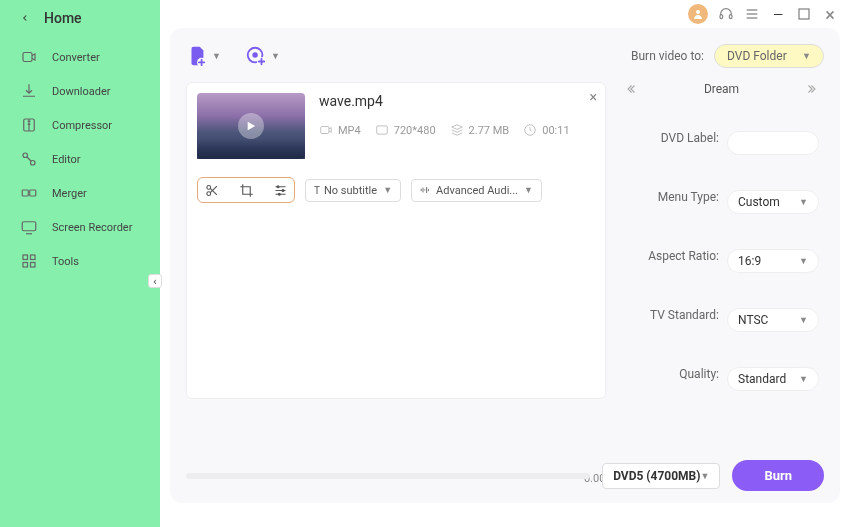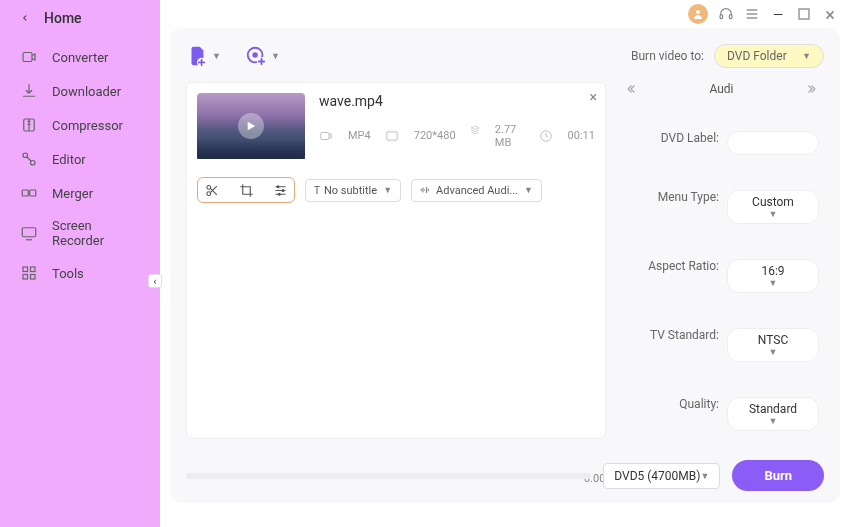--- a/index.html
+++ b/index.html
@@ -1,45 +1,45 @@
 <!DOCTYPE html>
 <html><head>
 <meta charset="utf-8">
 <style>
 *{box-sizing:border-box;margin:0;padding:0;font-family:-apple-system,BlinkMacSystemFont,"Segoe UI",Roboto,sans-serif;}
 body{width:850px;height:527px;background:#fff;overflow:hidden;position:relative;font-size:13px;color:#333;}
 .titlebar{height:28px;display:flex;justify-content:flex-end;align-items:center;padding-right:12px;gap:10px;}
 .titlebar .icon{width:16px;height:16px;display:flex;align-items:center;justify-content:center;cursor:pointer;}
 .avatar{width:20px;height:20px;border-radius:50%;background:#f0b87a;display:flex;align-items:center;justify-content:center;}
-.sidebar{position:absolute;left:0;top:0;width:160px;height:527px;background:#f0abfc;padding-top:0;}
+.sidebar{position:absolute;left:0;top:0;width:160px;height:527px;background:#86efac;padding-top:0;}
 .home-row{display:flex;align-items:center;gap:14px;padding:10px 20px 14px;}
 .nav-item{display:flex;align-items:center;gap:14px;padding:8px 20px;cursor:pointer;border-radius:0;}
 .nav-item.active{background:#ece8f7;border-radius:18px;margin:0 8px;padding:8px 12px;}
 .nav-item .icon{width:18px;height:18px;display:flex;align-items:center;justify-content:center;color:#666;}
 .nav-item.active .icon{color:#7b5cf0;}
-.nav-item .label{font-size:13px;color:#444;}
+.nav-item .label{font-size:11px;color:#444;text-align:center;}
 .collapse-toggle{position:absolute;left:148px;top:274px;width:14px;height:14px;background:#fff;border:1px solid #ddd;border-radius:3px;display:flex;align-items:center;justify-content:center;cursor:pointer;font-size:10px;}
 .main{position:absolute;left:170px;top:28px;width:670px;height:475px;background:#f8f8fa;border-radius:12px;padding:16px;overflow:hidden;}
 .toolbar{display:flex;align-items:center;justify-content:space-between;margin-bottom:14px;}
 .tool-btns{display:flex;align-items:center;gap:24px;}
 .tool-btn{display:flex;align-items:center;gap:4px;cursor:pointer;}
 .burn-to{display:flex;align-items:center;gap:10px;font-size:12px;color:#666;}
 .select{border:1px solid #ddd;border-radius:14px;padding:4px 12px;font-size:12px;background:#fef9c3;display:flex;align-items:center;justify-content:space-between;gap:8px;cursor:pointer;min-width:110px;}
 .select .chev{font-size:9px;color:#888;}
 .content{display:flex;gap:18px;}
 .card{width:420px;background:#fff;border:1px solid #eee;border-radius:6px;position:relative;}
 .close-x{position:absolute;right:8px;top:6px;font-size:14px;color:#888;cursor:pointer;}
 .card-top{display:flex;padding:10px;gap:14px;}
 .thumb{width:108px;height:66px;border-radius:4px;background:linear-gradient(180deg,#b89bc5 0%,#8b6fa8 35%,#4a5579 60%,#2e3a5c 100%);position:relative;display:flex;align-items:center;justify-content:center;}
 .thumb::after{content:"";position:absolute;left:0;right:0;bottom:0;height:30%;background:linear-gradient(180deg,rgba(80,80,120,0)0%,rgba(30,40,70,0.9)100%);}
 .play-circle{width:26px;height:26px;border-radius:50%;background:rgba(255,255,255,0.35);display:flex;align-items:center;justify-content:center;z-index:2;}
 .meta{flex:1;}
 .file-title{font-size:14px;color:#333;margin-bottom:14px;}
 .meta-row{display:flex;align-items:center;gap:14px;font-size:11px;color:#999;}
-.meta-row .mi{display:flex;align-items:flex-start;gap:15px;}
+.meta-row .mi{display:flex;align-items:center;gap:5px;}
 .card-bottom{display:flex;align-items:center;gap:10px;padding:8px 10px;}
 .edit-tools{border:1.5px solid #e5a878;border-radius:6px;display:flex;align-items:center;padding:4px 6px;gap:18px;}
 .edit-tools .et{width:16px;height:16px;display:flex;align-items:center;justify-content:center;cursor:pointer;color:#555;}
 .small-select{border:1px solid #ddd;border-radius:4px;padding:4px 8px;font-size:11px;background:#fff;display:flex;align-items:center;justify-content:space-between;cursor:pointer;min-width:96px;color:#555;gap:6px;}
 .small-select .chev{font-size:9px;color:#888;}
 .right-panel{width:195px;}
 .theme-nav{display:flex;align-items:center;justify-content:space-between;margin-bottom:6px;}
 .theme-nav .arrow{cursor:pointer;color:#999;font-size:12px;}
 .theme-name{font-size:12px;color:#555;}
 .theme-preview{width:185px;height:106px;border-radius:6px;background:linear-gradient(180deg,#3a7cd8 0%,#5a9de8 50%,#3565b0 100%);position:relative;overflow:hidden;}
@@ -47,25 +47,25 @@
 .nice-dream-txt{position:absolute;top:10px;left:50%;transform:translateX(-50%);font-size:8px;color:#fff;opacity:0.9;}
 .frames{position:absolute;left:10px;right:10px;top:50px;height:30px;display:flex;gap:4px;}
 .frame{flex:1;border:1px solid rgba(255,255,255,0.7);border-radius:2px;}
 .dots{position:absolute;bottom:10px;left:0;right:0;display:flex;justify-content:center;gap:8px;}
 .dot{width:6px;height:6px;border:1px solid #fff;border-radius:50%;}
 .edit-badge{position:absolute;right:6px;bottom:6px;width:18px;height:18px;border-radius:50%;background:rgba(255,255,255,0.9);display:flex;align-items:center;justify-content:center;cursor:pointer;font-size:10px;color:#7b5cf0;}
 .form{margin-top:18px;}
 .form-row{display:flex;align-items:flex-start;justify-content:flex-end;gap:8px;margin-bottom:8px;margin-top:35px;}
 .form-label{font-size:12px;color:#666;text-align:right;}
 .form-input{width:92px;border:1px solid #eee;border-radius:12px;padding:4px 10px;font-size:12px;background:#fff;}
-.form-select{width:92px;border:1px solid #eee;border-radius:12px;padding:4px 10px;font-size:12px;background:#fff;display:flex;align-items:center;justify-content:space-between;cursor:pointer;flex-direction:column;}
+.form-select{width:92px;border:1px solid #eee;border-radius:12px;padding:4px 10px;font-size:12px;background:#fff;display:flex;align-items:center;justify-content:space-between;cursor:pointer;}
 .footer{position:absolute;left:16px;right:16px;bottom:12px;display:flex;align-items:center;gap:12px;}
 .progress{flex:1;height:6px;background:#ededf0;border-radius:3px;position:relative;}
 .size-text{font-size:11px;color:#888;position:absolute;right:180px;bottom:18px;}
-.disc-select{border:1px solid #ddd;border-radius:4px;padding:5px 10px;font-size:12px;background:#fff;display:flex;align-items:center;justify-content:space-between;cursor:pointer;min-width:96px;}
+.disc-select{border:1px solid #ddd;border-radius:4px;padding:5px 10px;font-size:12px;background:#fff;display:flex;align-items:center;justify-content:space-between;cursor:pointer;min-width:96px;font-weight:bold;}
 .burn-btn{background:#8b5cf6;color:#fff;border-radius:18px;padding:8px 32px;font-size:13px;font-weight:700;cursor:pointer;border:none;}
 svg{display:block;}
 </style>
 </head>
 <body>
 
 <div class="titlebar">
   <div class="avatar">
     <svg width="12" height="12" viewBox="0 0 24 24" fill="#fff">
         <circle cx="12" cy="8" r="4"></circle>
@@ -300,21 +300,21 @@
     </div>
 
     <div class="right-panel">
       <div class="theme-nav">
         <span class="arrow">
             <svg width="14" height="14" viewBox="0 0 24 24" fill="none" stroke="#aaa" stroke-width="2">
               <polyline points="13 18 7 12 13 6"></polyline>
               <polyline points="18 18 12 12 18 6"></polyline>
             </svg>
           </span>
-        <span class="theme-name">Audi</span>
+        <span class="theme-name">Dream</span>
         <span class="arrow">
             <svg width="14" height="14" viewBox="0 0 24 24" fill="none" stroke="#aaa" stroke-width="2">
               <polyline points="11 18 17 12 11 6"></polyline>
               <polyline points="6 18 12 12 6 6"></polyline>
             </svg>
           </span>
       </div>
       <div class="form">
         <div class="form-row">
           <span class="form-label">DVD Label:</span>

